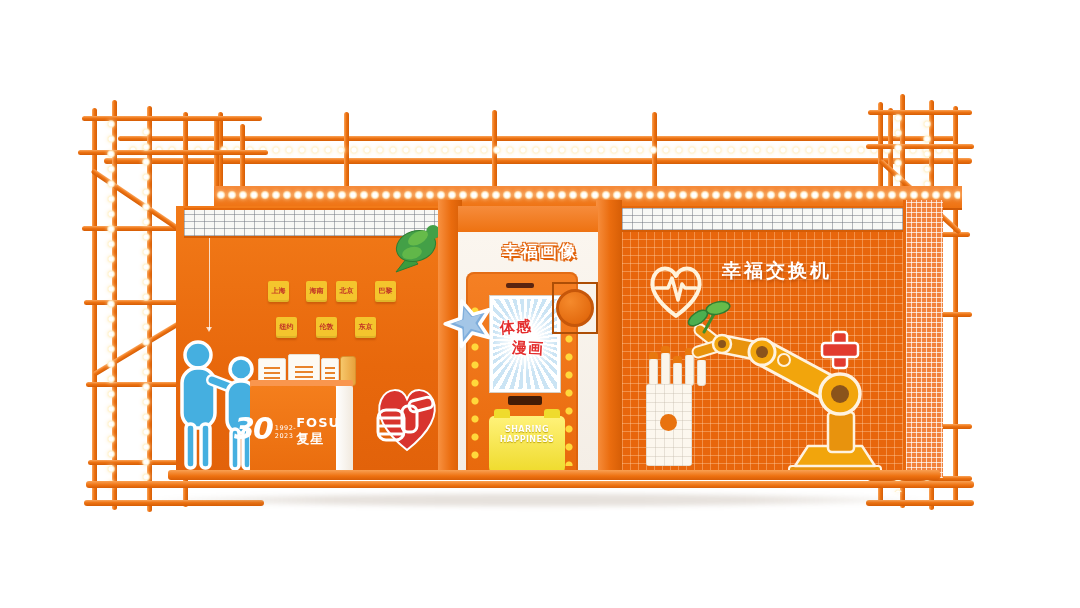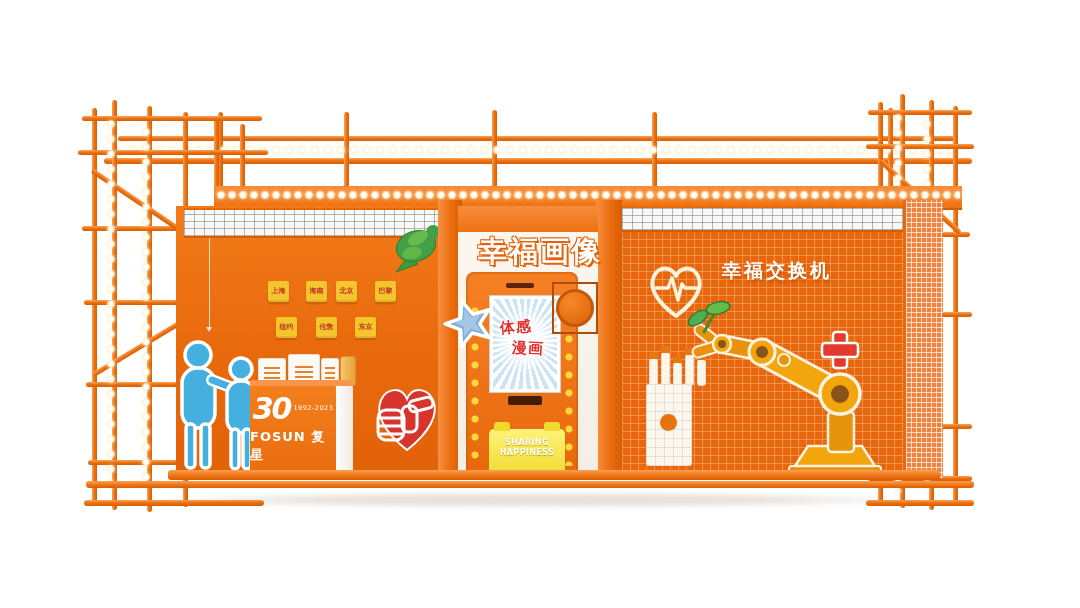--- a/index.html
+++ b/index.html
@@ -44,21 +44,21 @@
         box-shadow:0 2px 2px rgba(150,60,0,.35),inset 0 -2px 0 rgba(0,0,0,.08);
         display:flex;align-items:center;justify-content:center;
         color:#C23326;font-size:7px;font-weight:bold;line-height:1}
   .wire{position:absolute;width:1px;background:rgba(255,255,255,.75)}
   .wire::after{content:"";position:absolute;bottom:-5px;left:-3px;border:3px solid transparent;
         border-top:5px solid rgba(255,255,255,.75)}
   
   .counter-front{position:absolute;background:linear-gradient(180deg,#F47E1C,#EA6D0E);border-radius:2px}
   .counter-side{position:absolute;background:linear-gradient(90deg,#FFFFFF,#F1E9DE);border-radius:0 2px 2px 0}
   .counter-top{position:absolute;background:#F9964E;border-radius:2px 2px 0 0}
-  .logo{position:absolute;inset:0;display:flex;flex-direction:column;align-items:center;justify-content:center;color:#fff}
+  .logo{position:absolute;inset:0;display:flex;flex-direction:row;align-items:center;justify-content:center;color:#fff}
   .logo-row{display:flex;align-items:flex-start;gap:3px}
   .logo-num{font-size:30px;font-weight:bold;font-style:italic;line-height:1;letter-spacing:-2px}
   .logo-years{font-size:6.5px;margin-top:10px;letter-spacing:.5px}
   .logo-brand{font-size:13px;font-weight:bold;letter-spacing:1px;margin-top:4px}
   .product{position:absolute;background:#FDFAF4;border:1px solid #E8DECF;border-radius:2px}
   .product .mark{position:absolute;left:20%;top:25%;width:60%;height:50%;background:
       repeating-linear-gradient(0deg,#E8832B 0 2px,transparent 2px 5px)}
   .can{position:absolute;background:linear-gradient(90deg,#F6C76B,#E8A23C);border-radius:3px;border:1px solid #D8922F}
   
   .kiosk{position:absolute;background:linear-gradient(180deg,#F58024,#E8690C);
@@ -242,33 +242,33 @@
       <rect x="30" y="30" width="15" height="26" rx="6"></rect>
       <rect x="36" y="26" width="24" height="11" rx="5" transform="rotate(-14 36 26)"></rect>
     </g>
   </svg>
 
   <div class="column" style="left:438px;top:200px;width:24px;height:272px"></div>
   <div class="column" style="left:596px;top:200px;width:26px;height:272px"></div>
   <div class="fascia" style="left:458px;top:206px;width:140px;height:26px"></div>
   <div class="alcove" style="left:458px;top:232px;width:140px;height:240px"></div>
 
-  <div class="title-3d" style="left:458px;top:232px;width:164px;font-size:29px;letter-spacing:2px">幸福画像</div>
+  <div class="title-3d" style="left:458px;top:240px;width:164px;font-size:17px;letter-spacing:2px">幸福画像</div>
 
   <div class="kiosk" style="left:466px;top:272px;width:112px;height:200px"></div>
   <div class="dash" style="left:506px;top:283px;width:28px;height:5px"></div>
   <div class="screen" style="left:490px;top:296px;width:64px;height:90px">
     <div class="burst"></div>
     <span class="scr-line" style="left:7px;top:19px;transform:rotate(-4deg)">体感</span>
     <span class="scr-line" style="left:19px;top:40px;transform:rotate(3deg)">漫画</span>
   </div>
   <div class="slot" style="left:508px;top:396px;width:34px;height:9px"></div>
   <div class="led-col" style="left:471px;top:306px;height:160px"></div>
   <div class="led-col" style="left:565px;top:334px;height:132px"></div>
-  <div class="tray" style="left:489px;top:429px;width:76px;height:48px">
+  <div class="tray" style="left:489px;top:416px;width:76px;height:56px">
     <div class="tray-text">
       <div>SHARING</div>
       <div>HAPPINESS</div>
     </div>
   </div>
 
   <svg style="left:442px;top:296px" width="54" height="54" viewBox="0 0 54 54">
     <g transform="rotate(-18 27 27)">
       <polygon points="27,4 33.5,20 50,20.5 37,31 41.5,47 27,37.5 12.5,47 17,31 4,20.5 20.5,20" fill="#7FAEDC" stroke="#FFFFFF" stroke-width="3.5" stroke-linejoin="round"></polygon>
       <polygon points="27,12 31,22 41,22.5 33,29 36,39 27,33 18,39 21,29 13,22.5 23,22" fill="#A9C9E8" opacity=".9"></polygon>

